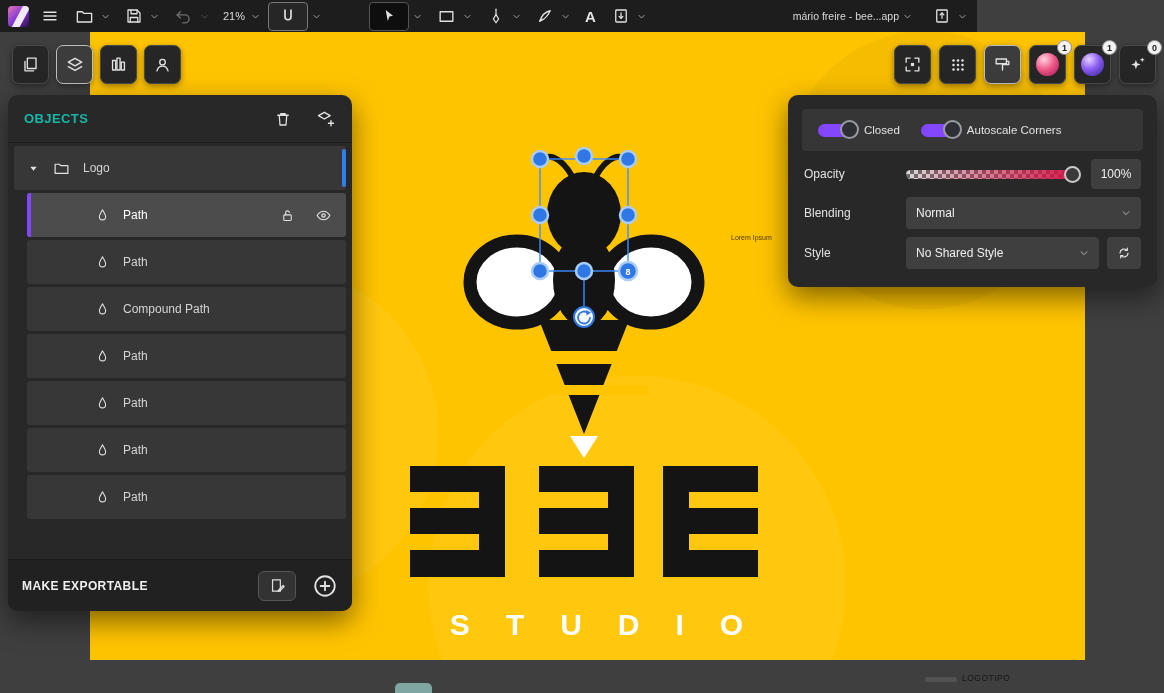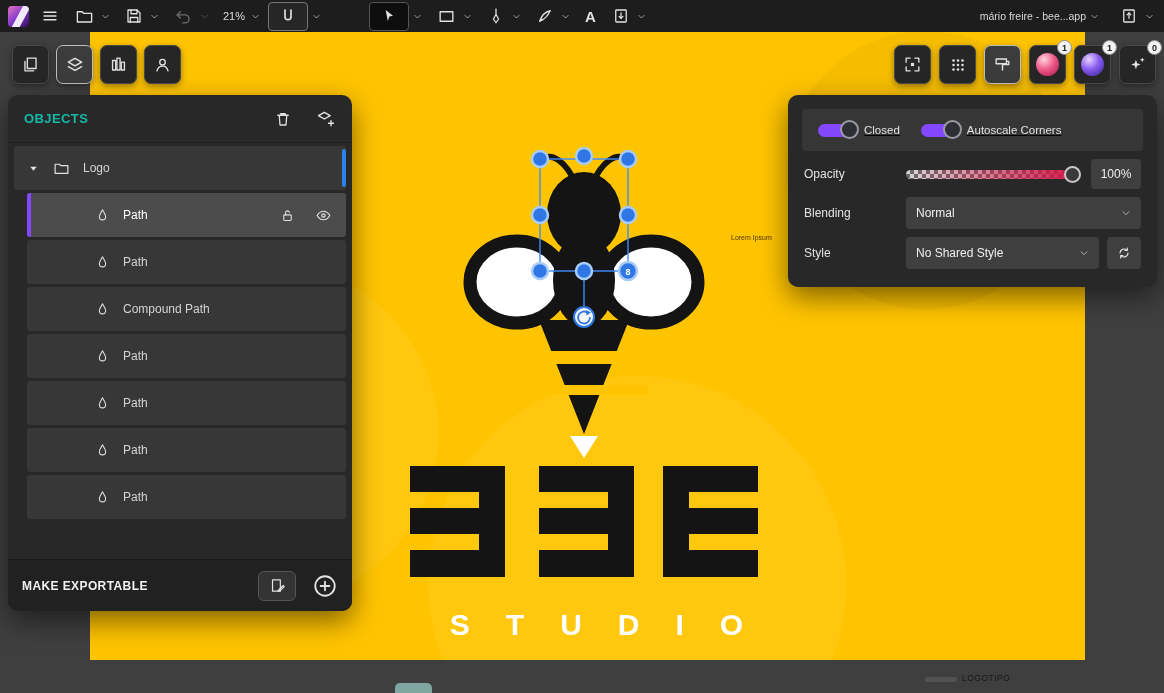--- a/index.html
+++ b/index.html
@@ -6,21 +6,21 @@
   html,body { width:1164px; height:693px; overflow:hidden; }
   body { font-family:"Liberation Sans", sans-serif; background:#3f3f3f; }
   .app { position:relative; width:1164px; height:693px; background:#3f3f3f; overflow:hidden; }
 
   
   svg.ic { fill:none; stroke:#e2e2e2; stroke-width:1.7; stroke-linecap:round; stroke-linejoin:round; display:block; }
   svg.ic.dim { stroke:#6e6e6e; }
   svg.icf { fill:#e2e2e2; stroke:none; display:block; }
 
   
-  .topbar { position:absolute; left:0; top:0; width:1164px; height:32px; background:#1d1d1d;
+  .topbar { position:absolute; left:0; top:0; width:977px; height:32px; background:#1d1d1d;
             display:flex; align-items:center; padding:0 8px; z-index:60; color:#ddd; }
   .tb-item { display:flex; align-items:center; justify-content:center; height:32px; padding:0 3px; }
   .chev { display:flex; align-items:center; margin:0 12px 0 4px; }
   .applogo { width:21px; height:21px; border-radius:4px; margin-right:9px; position:relative; overflow:hidden;
              background:linear-gradient(135deg,#e673b8 0%,#8a3fd1 45%,#2d0b59 100%); }
   .applogo::after { content:""; position:absolute; left:9px; top:-3px; width:7px; height:30px;
                     background:#f3e9ff; transform:rotate(28deg); border-radius:3px; }
   .tool-box { display:flex; align-items:center; justify-content:center; width:40px; height:29px;
               border:1px solid #777; border-radius:4px; background:#262626; }
   .tool-box.pressed { background:#0e0e0e; border-color:#555; }
@@ -90,21 +90,21 @@
   .op-footer-label { font-size:12px; font-weight:bold; color:#f0f0f0; letter-spacing:.4px; }
   .op-footer-icons { margin-left:auto; display:flex; align-items:center; gap:16px; }
   .foot-btn { width:38px; height:30px; background:#333; border:1px solid #555; border-radius:6px;
               display:flex; align-items:center; justify-content:center; }
 
   
   .appearance-panel { position:absolute; left:788px; top:95px; width:369px; background:#282828;
                       border-radius:10px; box-shadow:0 10px 28px rgba(0,0,0,.5); z-index:45;
                       padding:14px 14px 18px 14px; }
   .ap-title { font-size:13px; font-weight:bold; color:#f0f0f0; letter-spacing:.4px; padding:2px 2px 12px 2px; }
-  .ap-toggles { background:#363636; border-radius:4px; height:42px; display:flex; align-items:center; padding:0 16px;text-decoration:underline; }
+  .ap-toggles { background:#363636; border-radius:4px; height:42px; display:flex; align-items:center; padding:0 16px; }
   .toggle-group { display:flex; align-items:center; gap:14px; }
   .toggle-group + .toggle-group { margin-left:21px; }
   .toggle { width:32px; height:13px; border-radius:7px; background:#8247ff; position:relative; }
   .toggle .knob { position:absolute; right:-9px; top:-4px; width:19px; height:19px; border-radius:50%;
                   background:#2e2e35; border:2px solid #9a9aa2; }
   .toggle-label { font-size:11.5px; color:#e2e2e2; }
   .ap-row { display:flex; align-items:center; margin-top:8px; padding:0 2px; }
   .ap-label { flex:0 0 102px; font-size:12px; color:#e2e2e2; }
   .op-track { flex:1; height:9px; border-radius:5px; position:relative;
       background-image:

